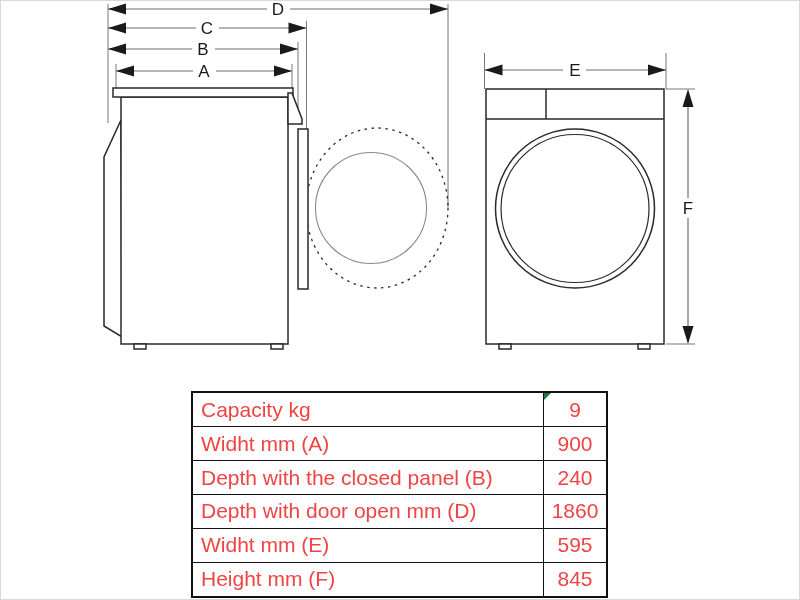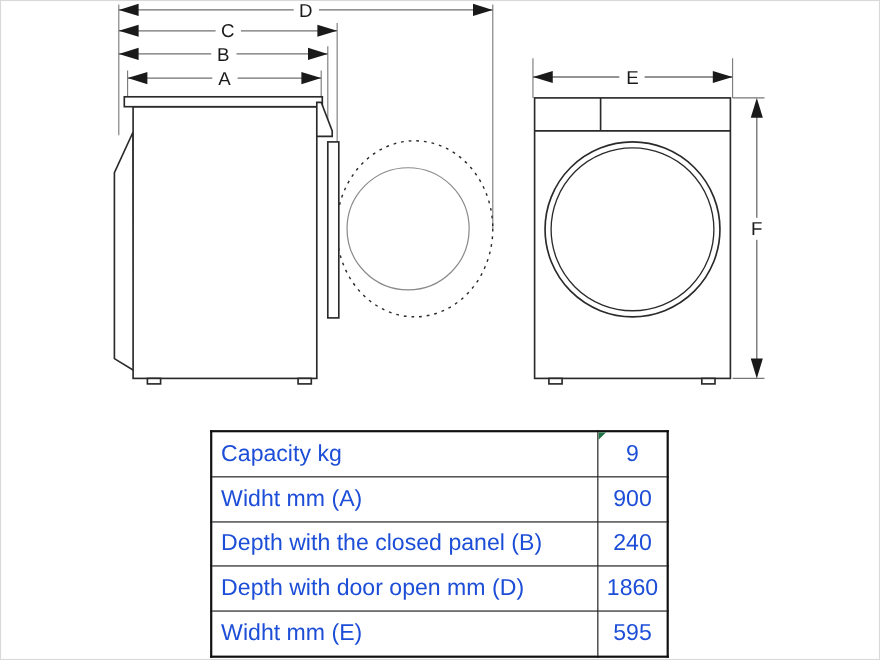--- a/index.html
+++ b/index.html
@@ -14,21 +14,21 @@
     font-size:17px;fill:#1a1a1a;text-anchor:middle;
   }
   
   #spec-table{
     position:absolute;left:190px;top:390px;width:417px;height:207px;
     border-collapse:collapse;table-layout:fixed;
     font-family:"Liberation Sans",sans-serif;
   }
   #spec-table td{
     border:1.5px solid #111;height:28px;
-    font-size:21px;color:#1d4ed8;overflow:hidden;white-space:nowrap;
+    font-size:21px;color:#ef4444;overflow:hidden;white-space:nowrap;
   }
   #spec-table{border:2.5px solid #111;}
   #spec-table td.lbl{padding:0 4px 0 8px;text-align:left;}
   #spec-table td.val{width:58px;text-align:center;position:relative;padding:0 2px;}
   .cell-flag{
     position:absolute;left:0;top:0;width:0;height:0;
     border-top:7px solid #217346;border-right:7px solid transparent;
   }
 </style>
 </head>
@@ -148,16 +148,20 @@
         <td class="val">240</td>
       </tr>
       <tr>
         <td class="lbl">Depth with door open mm (D)</td>
         <td class="val">1860</td>
       </tr>
       <tr>
         <td class="lbl">Widht mm (E)</td>
         <td class="val">595</td>
       </tr>
+      <tr>
+        <td class="lbl">Height mm (F)</td>
+        <td class="val">845</td>
+      </tr>
     </tbody>
   </table>
 
 </div>
 
 </body></html>

